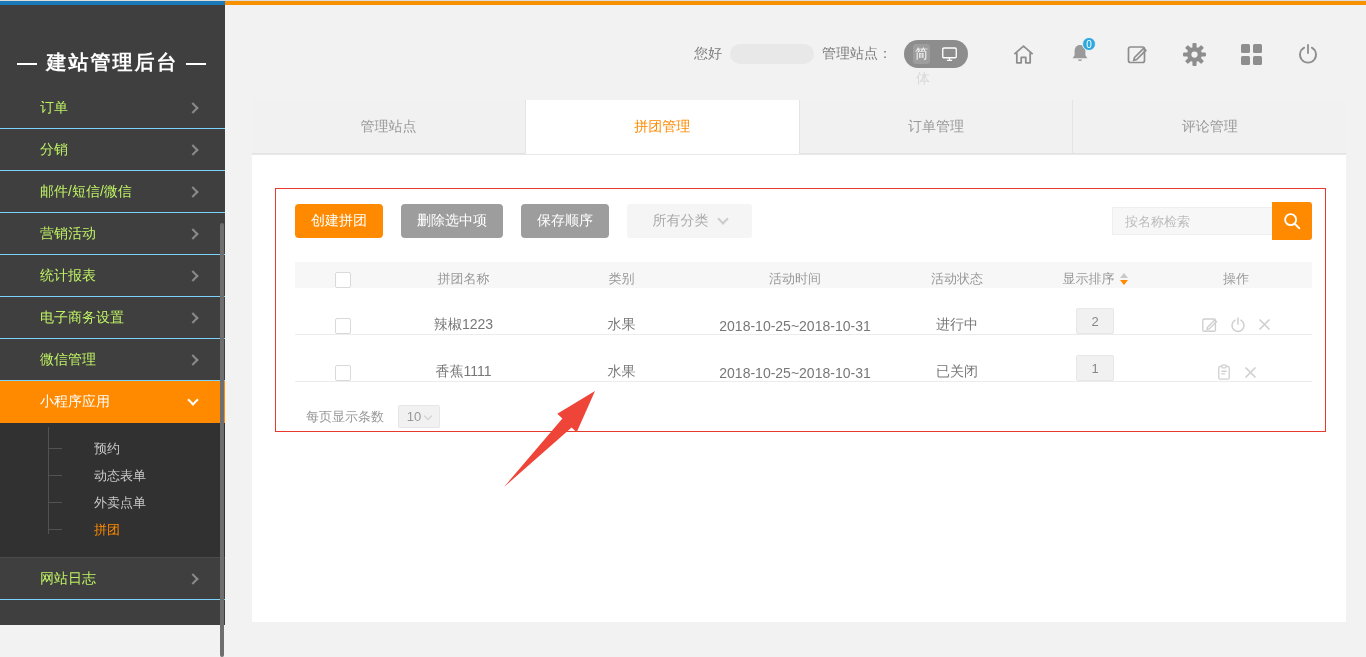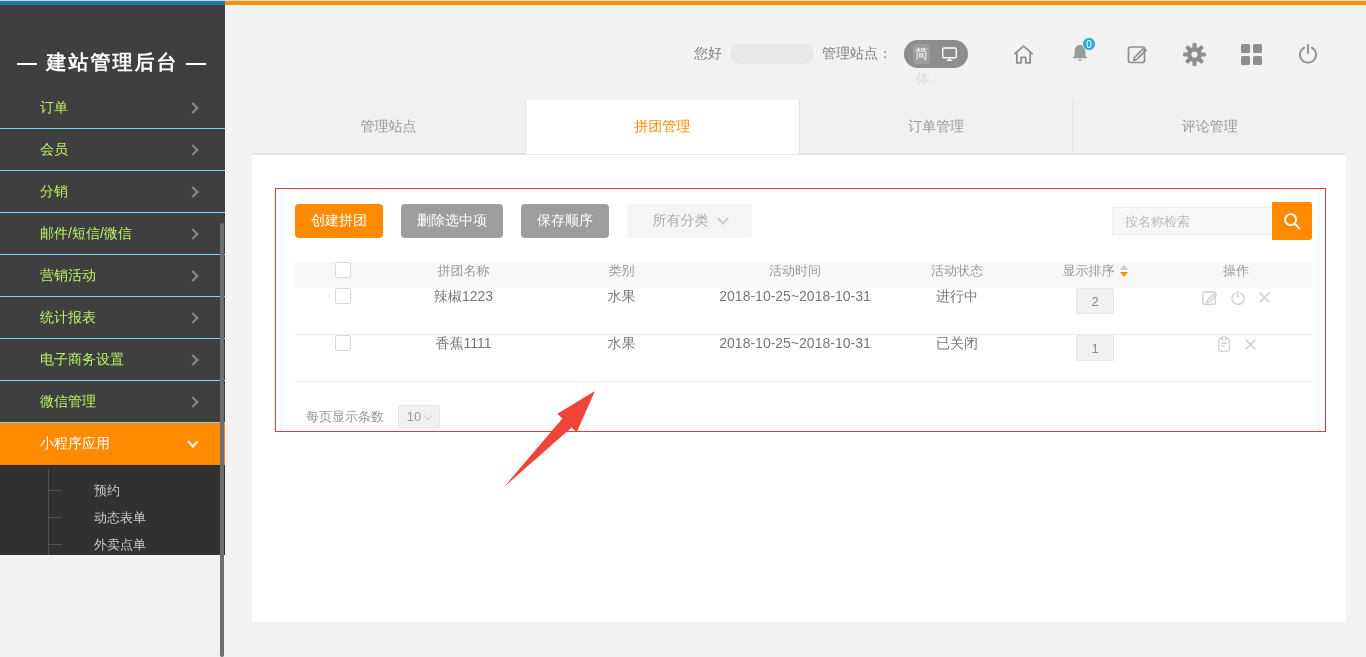--- a/index.html
+++ b/index.html
@@ -5,21 +5,21 @@
   * { margin:0; padding:0; box-sizing:border-box; }
   html,body { width:1366px; height:657px; overflow:hidden; }
   body { font-family:"Liberation Sans","DejaVu Sans",sans-serif; background:#f2f2f2; position:relative; }
 
   
   .topline { position:absolute; top:0; left:0; width:1366px; height:1px; background:#dcdcdc; }
   .accent-blue { position:absolute; top:1px; left:0; width:225px; height:4px; background:#1a7ab8; }
   .accent-orange { position:absolute; top:1px; left:225px; width:1141px; height:4px; background:#f79100; }
 
   
-  .sidebar { position:absolute; top:5px; left:0; width:225px; height:550px; background:#3f3f3f; }
+  .sidebar { position:absolute; top:5px; left:0; width:225px; height:620px; background:#3f3f3f; }
   .sidebar-title { color:#fff; font-size:20px; font-weight:bold; text-align:center; letter-spacing:2px; padding-top:44px; }
   .menu-clip { position:absolute; top:96px; left:0; right:0; bottom:0; overflow:hidden; }
   .menu-item { height:42px; display:flex; align-items:center; padding:0 28px 0 40px; color:#bef264; font-size:14px; border-bottom:1px solid #7dd3fc; cursor:pointer; position:relative; }
   .menu-item.clipped { margin-top:-14px; }
   .menu-item .chev { margin-left:auto; width:8px; height:8px; border-right:2px solid #8a8a8a; border-bottom:2px solid #8a8a8a; transform:rotate(-45deg); }
   .menu-item.active { background:#ff8a00; color:#fff; border-bottom:none; }
   .menu-item.active .chev { border-color:#fff; transform:rotate(45deg); margin-top:-4px; }
   .submenu { background:#313131; padding:12px 0 14px 0; position:relative; border-bottom:1px solid #4a4a4a; }
   .submenu .vline { position:absolute; left:48px; top:4px; width:1px; height:107px; background:#525252; }
   .sub-item { height:27px; display:flex; align-items:center; padding-left:94px; color:#c9c9c9; font-size:13px; cursor:pointer; position:relative; }
@@ -54,21 +54,21 @@
   .btn-gray { background:#9d9d9d; margin-left:18px; }
   .select-box { margin-left:18px; height:34px; width:125px; background:#f5f5f5; border-radius:3px; color:#aaa; font-size:14px; display:flex; align-items:center; justify-content:center; gap:10px; cursor:pointer; }
   .chev-down { width:8px; height:8px; border-right:2px solid #ccc; border-bottom:2px solid #ccc; transform:rotate(45deg); margin-top:-4px; }
   .search-group { margin-left:auto; display:flex; align-items:center; }
   .search-input { width:160px; height:28px; background:#f7f7f7; border:1px solid #efefef; border-right:none; padding:0 12px; font-size:13px; color:#666; font-family:inherit; outline:none; }
   .search-input::placeholder { color:#bbb; }
   .search-btn { width:40px; height:38px; background:#ff8a00; border:none; border-radius:0 3px 3px 0; display:flex; align-items:center; justify-content:center; cursor:pointer; }
 
   
   .table { position:absolute; top:162px; left:43px; right:34px; font-size:13px; }
-  .trow { display:flex; align-items:flex-start; }
+  .trow { display:flex; align-items:flex-end; }
   .thead { background:#f7f7f7; color:#999; height:26px; }
   .tbody-row { height:47px; border-bottom:1px solid #ececec; color:#777; font-size:14px; }
   .c1{width:95px;display:flex;justify-content:center;} .c2{width:147px;text-align:center;}
   .c3{width:169px;text-align:center;} .c4{width:178px;text-align:center;}
   .c5{width:146px;text-align:center;} .c6{width:130px;display:flex;align-items:center;justify-content:center;gap:5px;}
   .c7{width:152px;display:flex;align-items:center;justify-content:center;gap:10px;}
   .checkbox { width:16px; height:16px; border:1px solid #d9d9d9; border-radius:2px; background:#fff; cursor:pointer; }
   .sort-arrows { display:inline-flex; flex-direction:column; gap:2px; }
   .sort-arrows .up { width:0;height:0;border-left:4px solid transparent;border-right:4px solid transparent;border-bottom:5px solid #c9c9c9; }
   .sort-arrows .down { width:0;height:0;border-left:4px solid transparent;border-right:4px solid transparent;border-top:5px solid #ff8a00; }
@@ -89,24 +89,20 @@
 
 <div class="topline"></div>
 <div class="accent-blue"></div>
 <div class="accent-orange"></div>
 
 <aside class="sidebar">
   <div class="sidebar-title">— 建站管理后台 —</div>
   <nav class="menu-clip">
     <div class="menu-item clipped">
       <span>订单</span>
-      <span class="chev"></span>
-    </div>
-    <div class="menu-item">
-      <span>会员</span>
       <span class="chev"></span>
     </div>
     <div class="menu-item">
       <span>分销</span>
       <span class="chev"></span>
     </div>
     <div class="menu-item">
       <span>邮件/短信/微信</span>
       <span class="chev"></span>
     </div>

